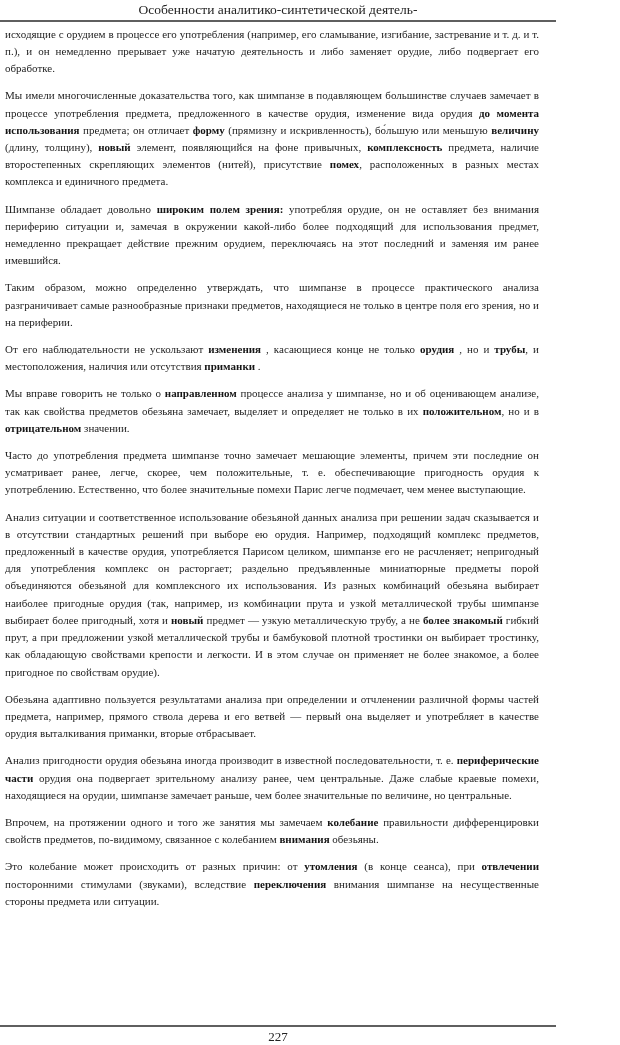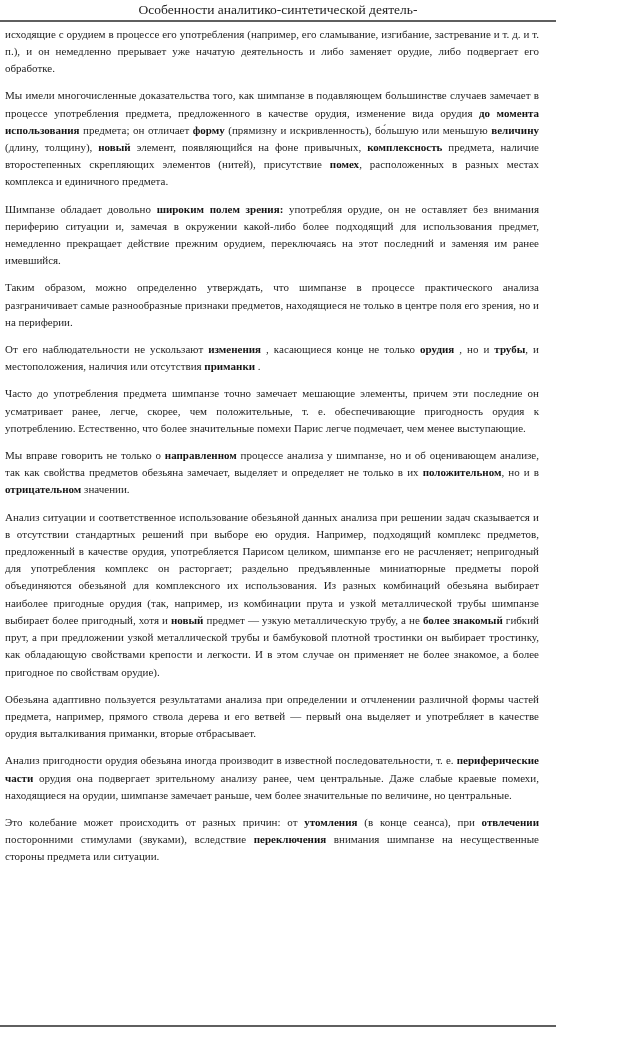--- a/index.html
+++ b/index.html
@@ -65,23 +65,25 @@
   <div class="title">
     <div>Особенности аналитико-синтетической деятель-</div>
   </div>
   <div class="rule header-rule"></div>
   <div class="body" id="paragraphs">
       <p><span>исходящие с орудием в процессе его употребления (например, его сламывание, изгибание, застревание и т. д. и т. п.), и он немедленно прерывает уже начатую деятельность и либо заменяет орудие, либо подвергает его обработке.</span></p>
       <p><span>Мы имели многочисленные доказательства того, как шимпанзе в подавляющем большинстве случаев замечает в процессе употребления предмета, предложенного в качестве орудия, изменение вида орудия </span><b>до момента использования</b><span> предмета; он отличает </span><b>форму</b><span> (прямизну и искривленность), бо́льшую или меньшую </span><b>величину</b><span> (длину, толщину), </span><b>новый</b><span> элемент, появляющийся на фоне привычных, </span><b>комплексность</b><span> предмета, наличие второстепенных скрепляющих элементов (нитей), присутствие </span><b>помех</b><span>, расположенных в разных местах комплекса и единичного предмета.</span></p>
       <p><span>Шимпанзе обладает довольно </span><b>широким полем зрения:</b><span> употребляя орудие, он не оставляет без внимания периферию ситуации и, замечая в окружении какой-либо более подходящий для использования предмет, немедленно прекращает действие прежним орудием, переключаясь на этот последний и заменяя им ранее имевшийся.</span></p>
       <p><span>Таким образом, можно определенно утверждать, что шимпанзе в процессе практического анализа разграничивает самые разнообразные признаки предметов, находящиеся не только в центре поля его зрения, но и на периферии.</span></p>
       <p><span>От его наблюдательности не ускользают </span><b>изменения</b><span> , касающиеся конце не только </span><b>орудия</b><span> , но и </span><b>трубы</b><span>, и местоположения, наличия или отсутствия </span><b>приманки</b><span> .</span></p>
+      <p><span>Мы вправе говорить не только о </span><b>направленном</b><span> процессе анализа у шимпанзе, но и об оценивающем анализе, так как свойства предметов обезьяна замечает, выделяет и определяет не только в их </span><b>положительном</b><span>, но и в </span><b>отрицательном</b><span> значении.</span></p>
       <p><span>Часто до употребления предмета шимпанзе точно замечает мешающие элементы, причем эти последние он усматривает ранее, легче, скорее, чем положительные, т. е. обеспечивающие пригодность орудия к употреблению. Естественно, что более значительные помехи Парис легче подмечает, чем менее выступающие.</span></p>
-      <p><span>Мы вправе говорить не только о </span><b>направленном</b><span> процессе анализа у шимпанзе, но и об оценивающем анализе, так как свойства предметов обезьяна замечает, выделяет и определяет не только в их </span><b>положительном</b><span>, но и в </span><b>отрицательном</b><span> значении.</span></p>
       <p><span>Анализ ситуации и соответственное использование обезьяной данных анализа при решении задач сказывается и в отсутствии стандартных решений при выборе ею орудия. Например, подходящий комплекс предметов, предложенный в качестве орудия, употребляется Парисом целиком, шимпанзе его не расчленяет; непригодный для употребления комплекс он расторгает; раздельно предъявленные миниатюрные предметы порой объединяются обезьяной для комплексного их использования. Из разных комбинаций обезьяна выбирает наиболее пригодные орудия (так, например, из комбинации прута и узкой металлической трубы шимпанзе выбирает более пригодный, хотя и </span><b>новый</b><span> предмет — узкую металлическую трубу, а не </span><b>более знакомый</b><span> гибкий прут, а при предложении узкой металлической трубы и бамбуковой плотной тростинки он выбирает тростинку, как обладающую свойствами крепости и легкости. И в этом случае он применяет не более знакомое, а более пригодное по свойствам орудие).</span></p>
       <p><span>Обезьяна адаптивно пользуется результатами анализа при определении и отчленении различной формы частей предмета, например, прямого ствола дерева и его ветвей — первый она выделяет и употребляет в качестве орудия выталкивания приманки, вторые отбрасывает.</span></p>
       <p><span>Анализ пригодности орудия обезьяна иногда производит в известной последовательности, т. е. </span><b>периферические части</b><span> орудия она подвергает зрительному анализу ранее, чем центральные. Даже слабые краевые помехи, находящиеся на орудии, шимпанзе замечает раньше, чем более значительные по величине, но центральные.</span></p>
+      <p><span>Впрочем, на протяжении одного и того же занятия мы замечаем </span><b>колебание</b><span> правильности дифференцировки свойств предметов, по-видимому, связанное с колебанием </span><b>внимания</b><span> обезьяны.</span></p>
       <p><span>Это колебание может происходить от разных причин: от </span><b>утомления</b><span> (в конце сеанса), при </span><b>отвлечении</b><span> посторонними стимулами (звуками), вследствие </span><b>переключения</b><span> внимания шимпанзе на несущественные стороны предмета или ситуации.</span></p>
     </div>
   <div class="footer">
     <div class="rule footer-rule"></div>
+    <div class="pagenum">227</div>
   </div>
 </div>
 
 </body></html>

